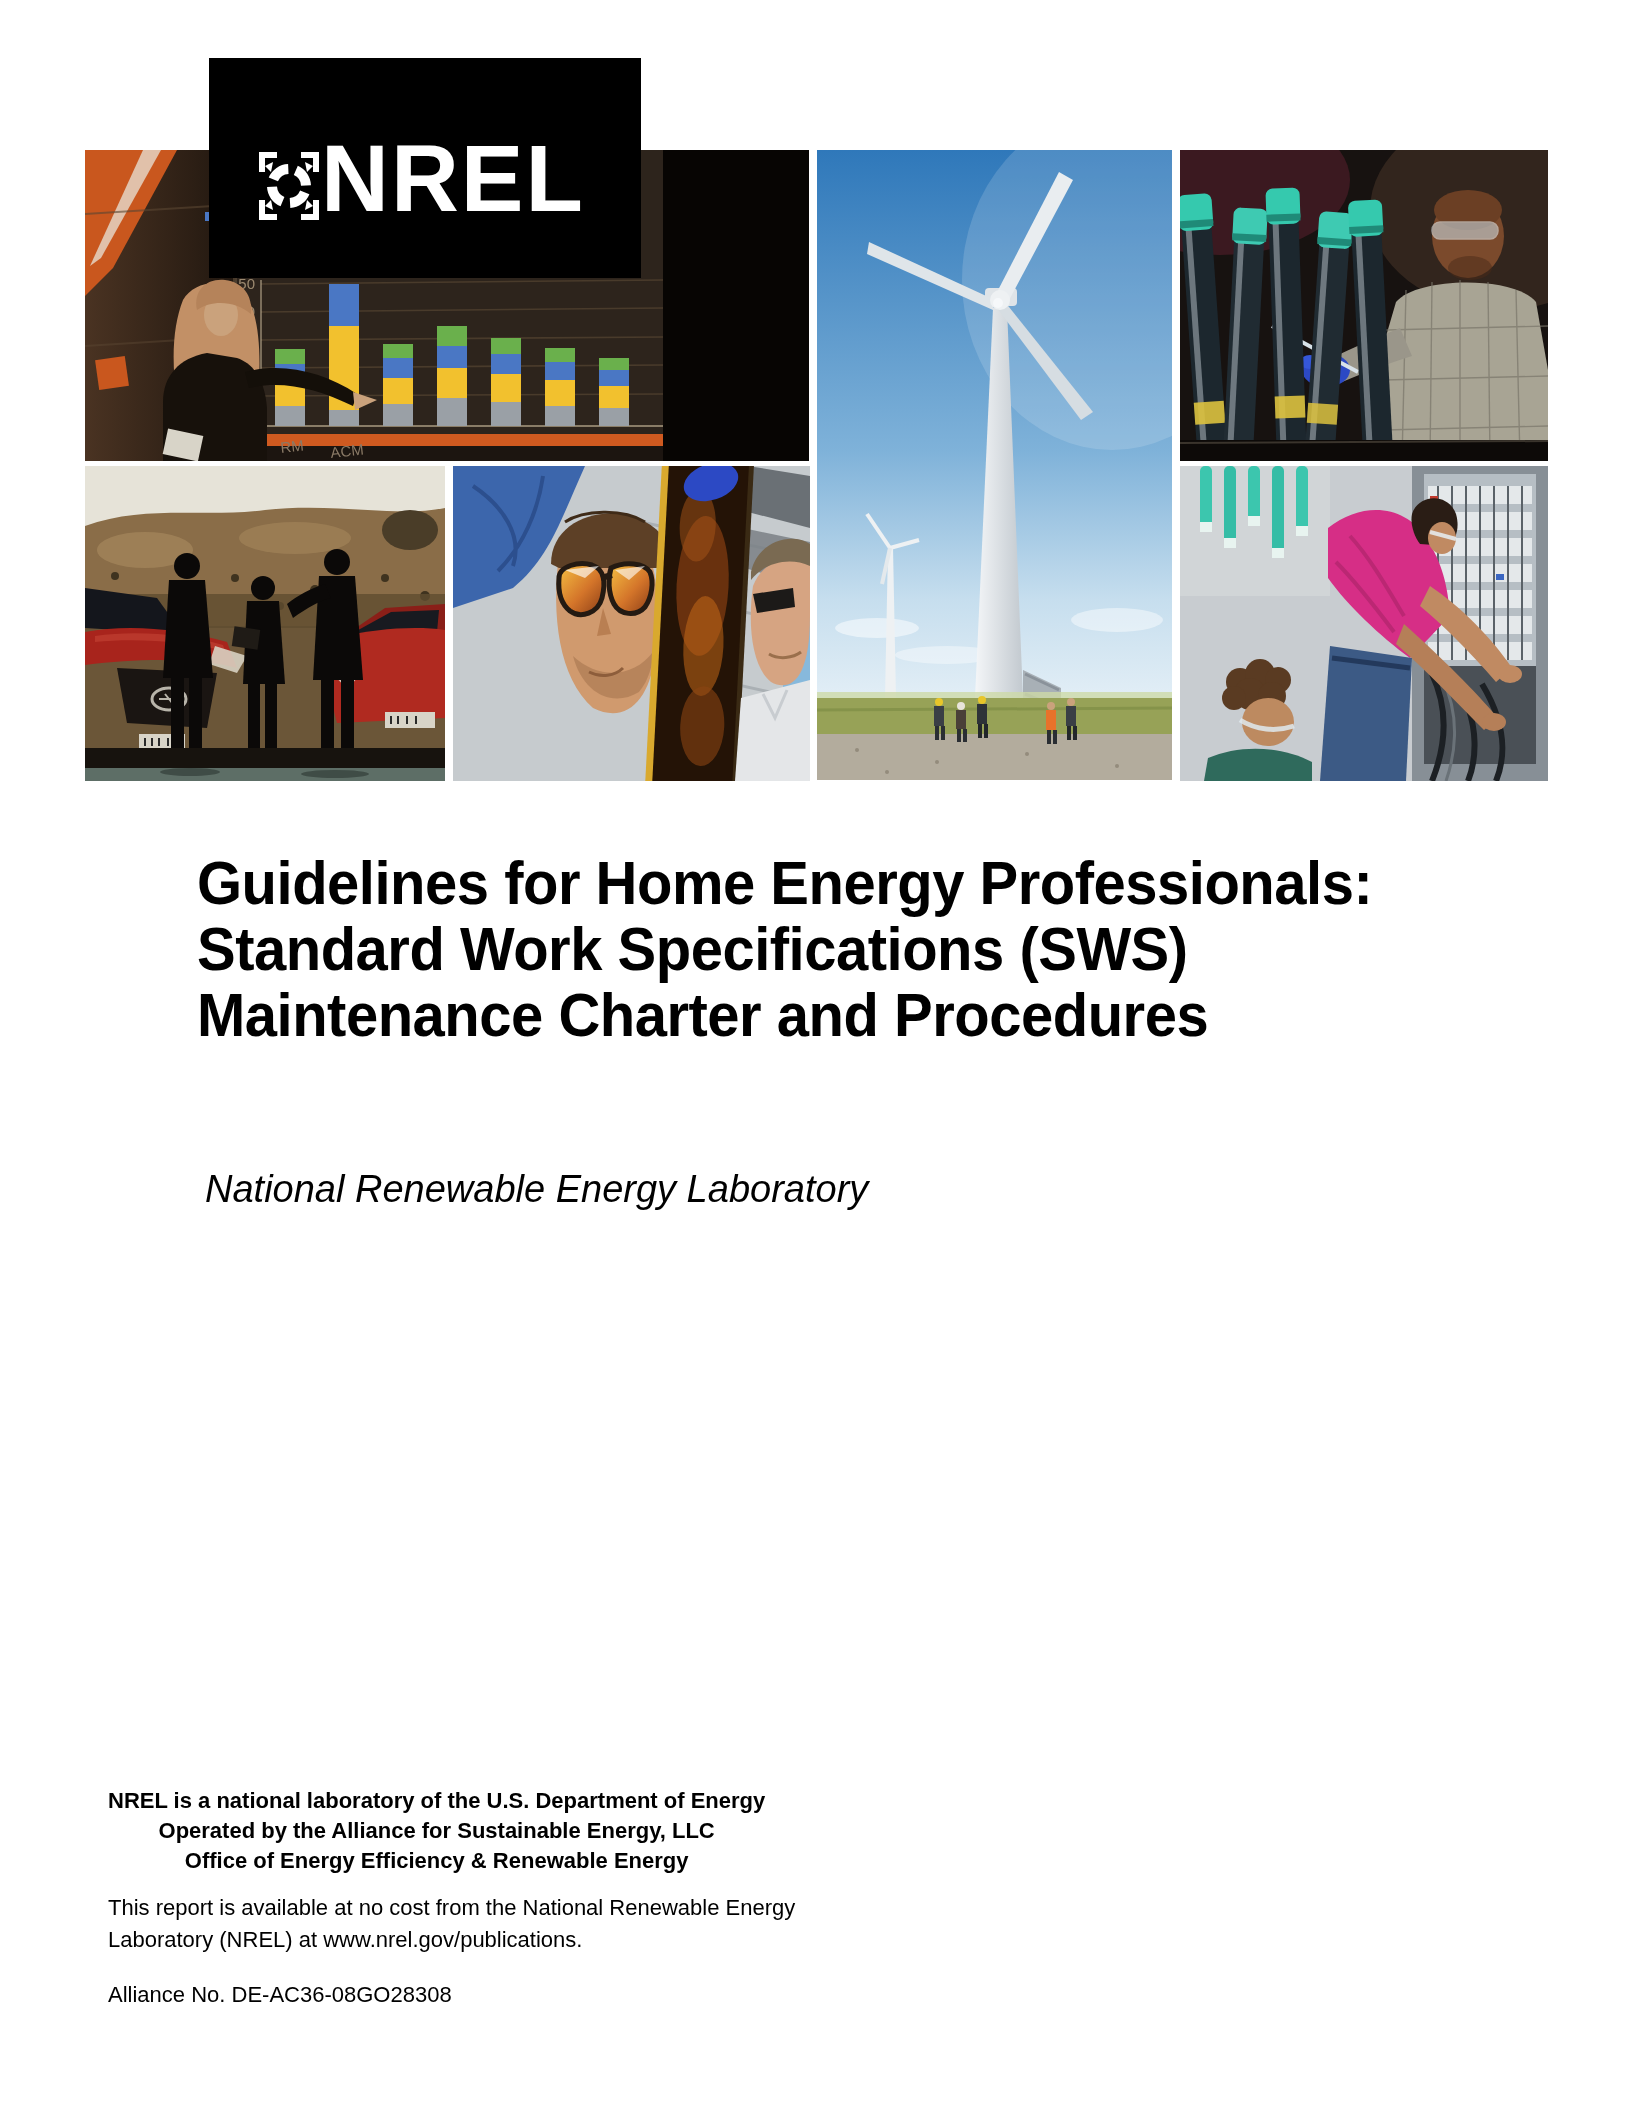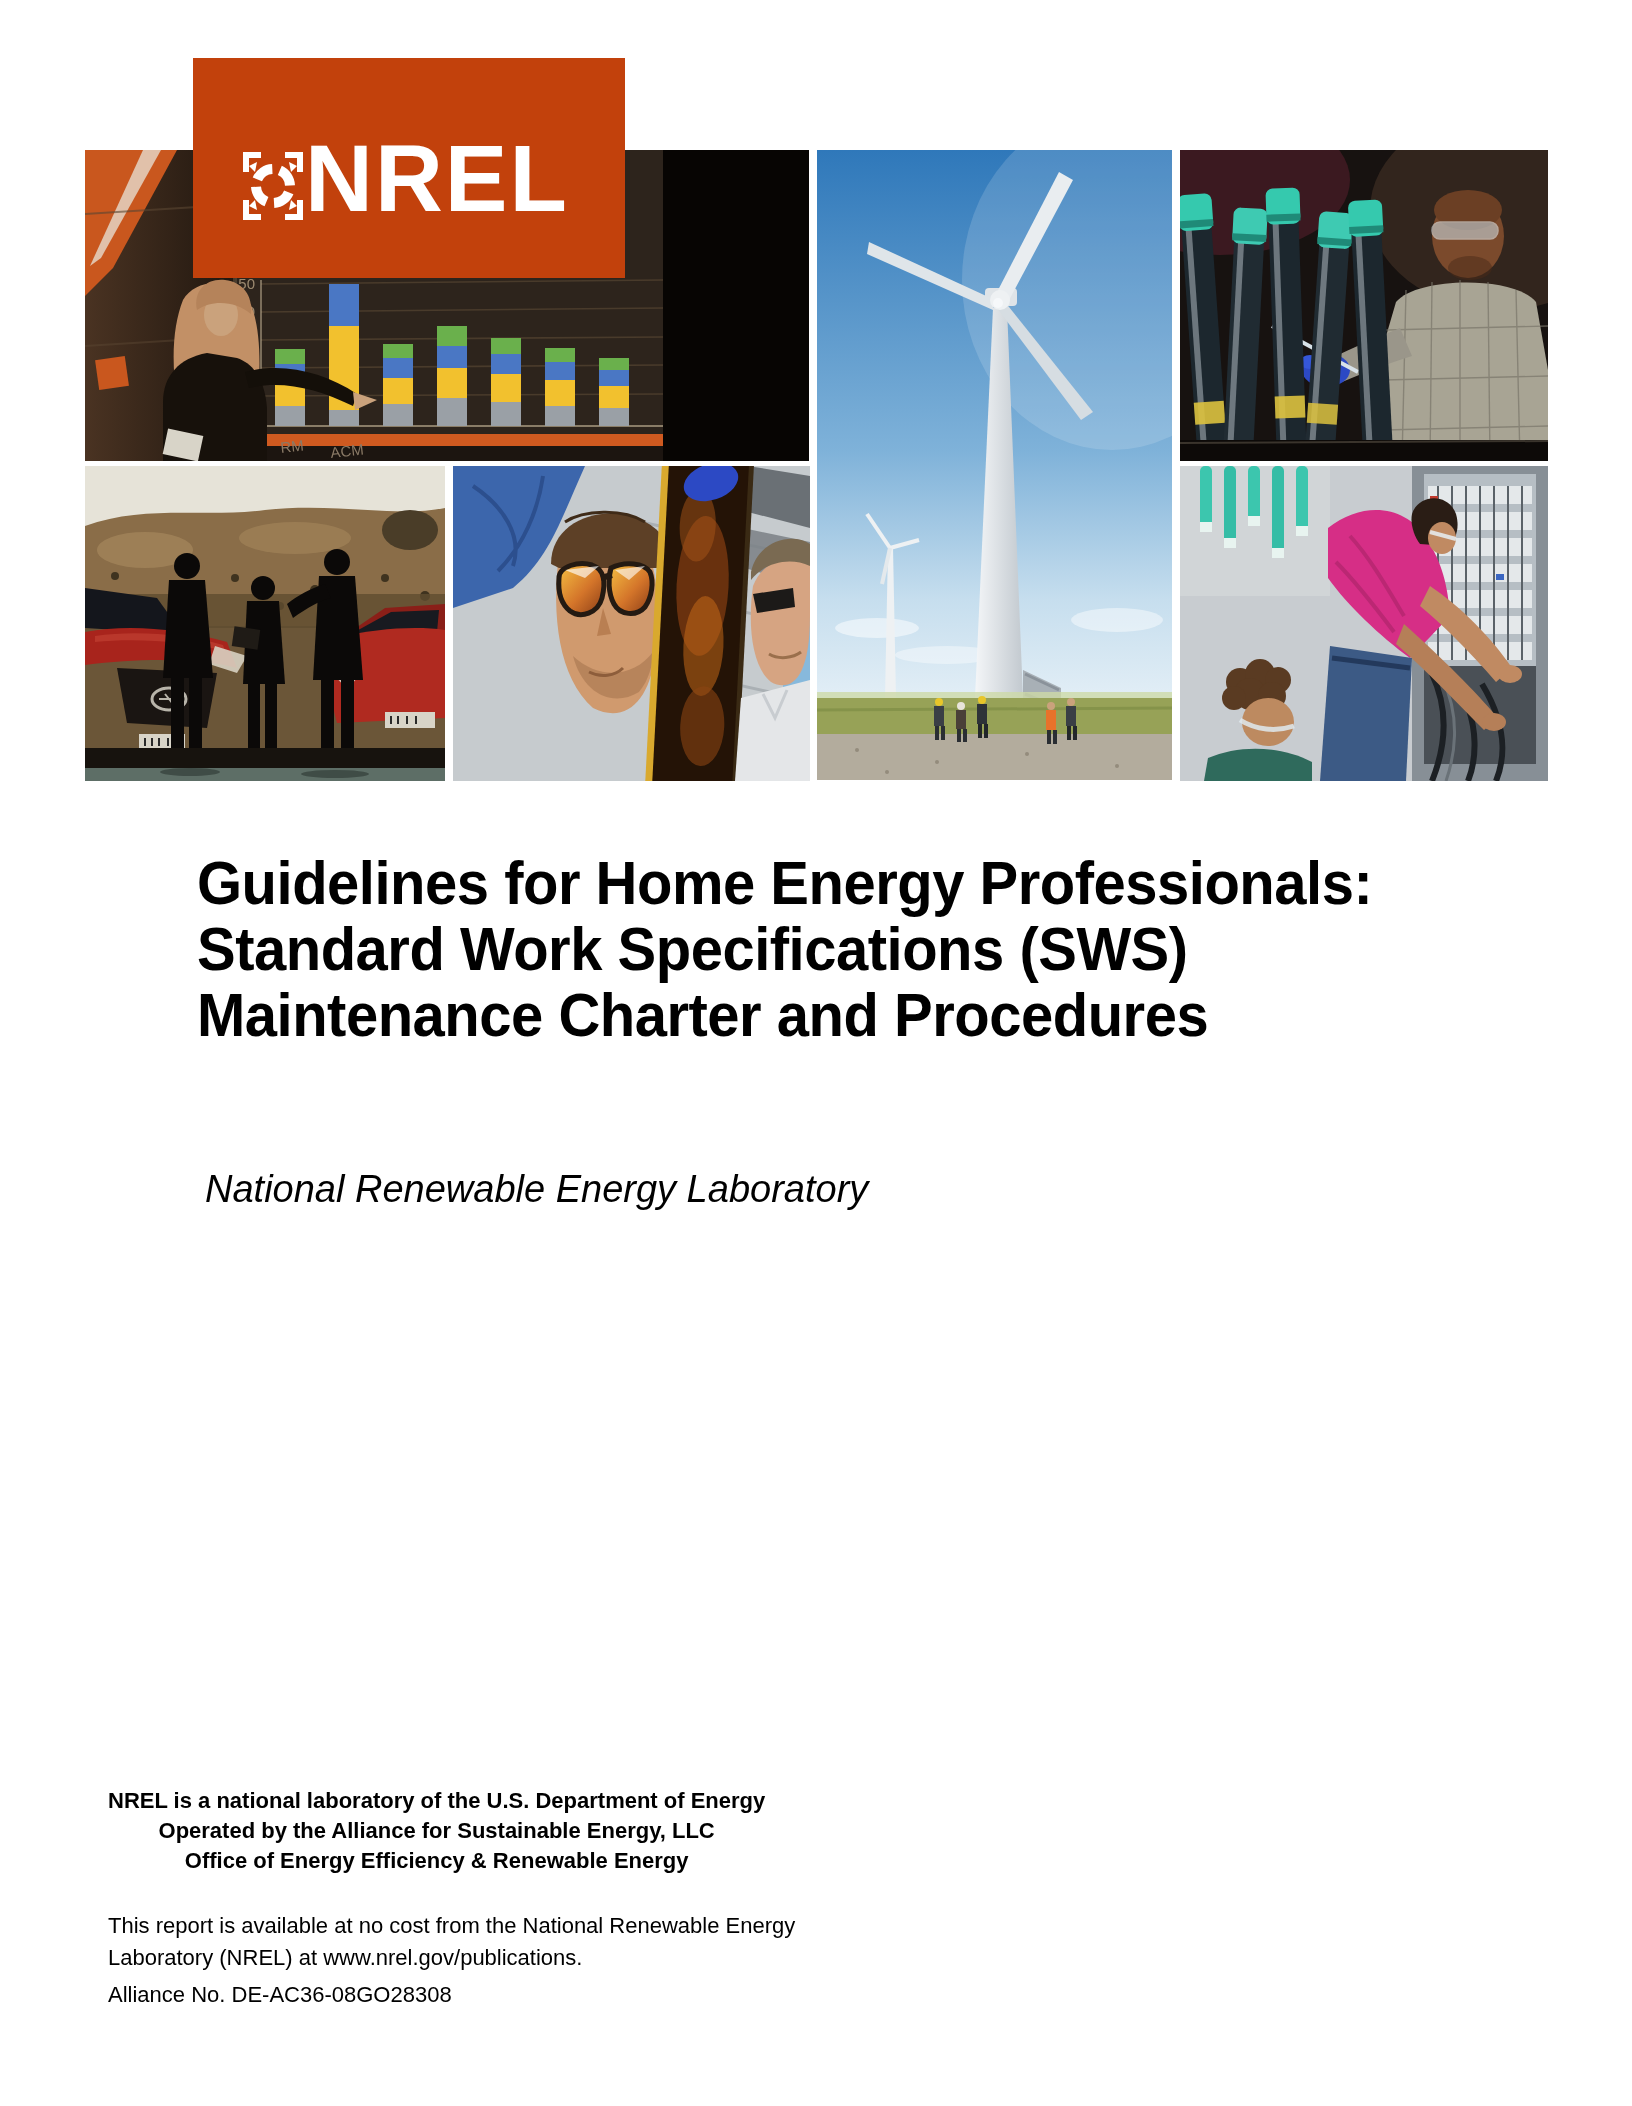--- a/index.html
+++ b/index.html
@@ -22,21 +22,21 @@
   .logo-text{position:absolute;left:112px;top:74px;font-size:94px;font-weight:bold;
              color:#fff;letter-spacing:2px;line-height:1;}
 
   
   .title{position:absolute;left:197px;top:850px;margin:0;font-size:61px;font-weight:bold;
          line-height:66px;letter-spacing:-0.5px;transform:scaleX(.95);transform-origin:0 0;}
   .authors{position:absolute;left:197px;top:1082px;font-size:42px;line-height:1.2;}
   .affiliation{position:absolute;left:205px;top:1167px;font-size:38px;font-style:italic;line-height:1.2;}
 
   .org-block{position:absolute;left:108px;top:1786px;font-size:22px;font-weight:bold;line-height:30px;text-align:center;}
-  .avail-block{position:absolute;left:108px;top:1892px;font-size:22px;line-height:32px;margin-top:18px;}
+  .avail-block{position:absolute;left:108px;top:1892px;font-size:22px;line-height:32px;}
   .contract-line{position:absolute;left:108px;top:1979px;font-size:22px;line-height:32px;}
   .report-block{position:absolute;left:1013px;top:1791px;font-size:22px;line-height:33px;}
   .report-block .rb-type{font-weight:bold;}
 </style>
 </head>
 <body>
 
 <div class="page">
 
   <div>
@@ -500,21 +500,21 @@
             <circle cx="70" cy="228" r="16"></circle>
             <circle cx="92" cy="230" r="14"></circle>
             <circle cx="54" cy="232" r="12"></circle>
           </g>
         <ellipse cx="88" cy="256" rx="26" ry="24" fill="#bd8a60"></ellipse>
         <path d="M60,254 C76,264 96,266 114,260" stroke="#dfe9ee" stroke-width="5" fill="none" opacity="0.85"></path>
         <path d="M28,292 C60,278 102,280 132,296 L132,315 L24,315 Z" fill="#2f6a5c"></path>
       </g>
     </svg>
 
-    <div class="logo-box" style="background:#c2410c;">
+    <div class="logo-box" style="background:#000000;margin-left:16px;">
       <svg class="logo-emblem" width="68" height="72" viewBox="0 0 68 72">
         <g stroke="#ffffff" stroke-width="6" fill="none">
           <path d="M22,5 L7,5 L7,22"></path>
           <path d="M46,5 L61,5 L61,22"></path>
           <path d="M7,50 L7,67 L22,67"></path>
           <path d="M61,50 L61,67 L46,67"></path>
         </g>
         <circle cx="34" cy="36" r="17" fill="none" stroke="#ffffff" stroke-width="10" stroke-dasharray="19 7.7" transform="rotate(22 34 36)"></circle>
         <g fill="#ffffff">
           <polygon points="50,12 58,16 52,22"></polygon>

